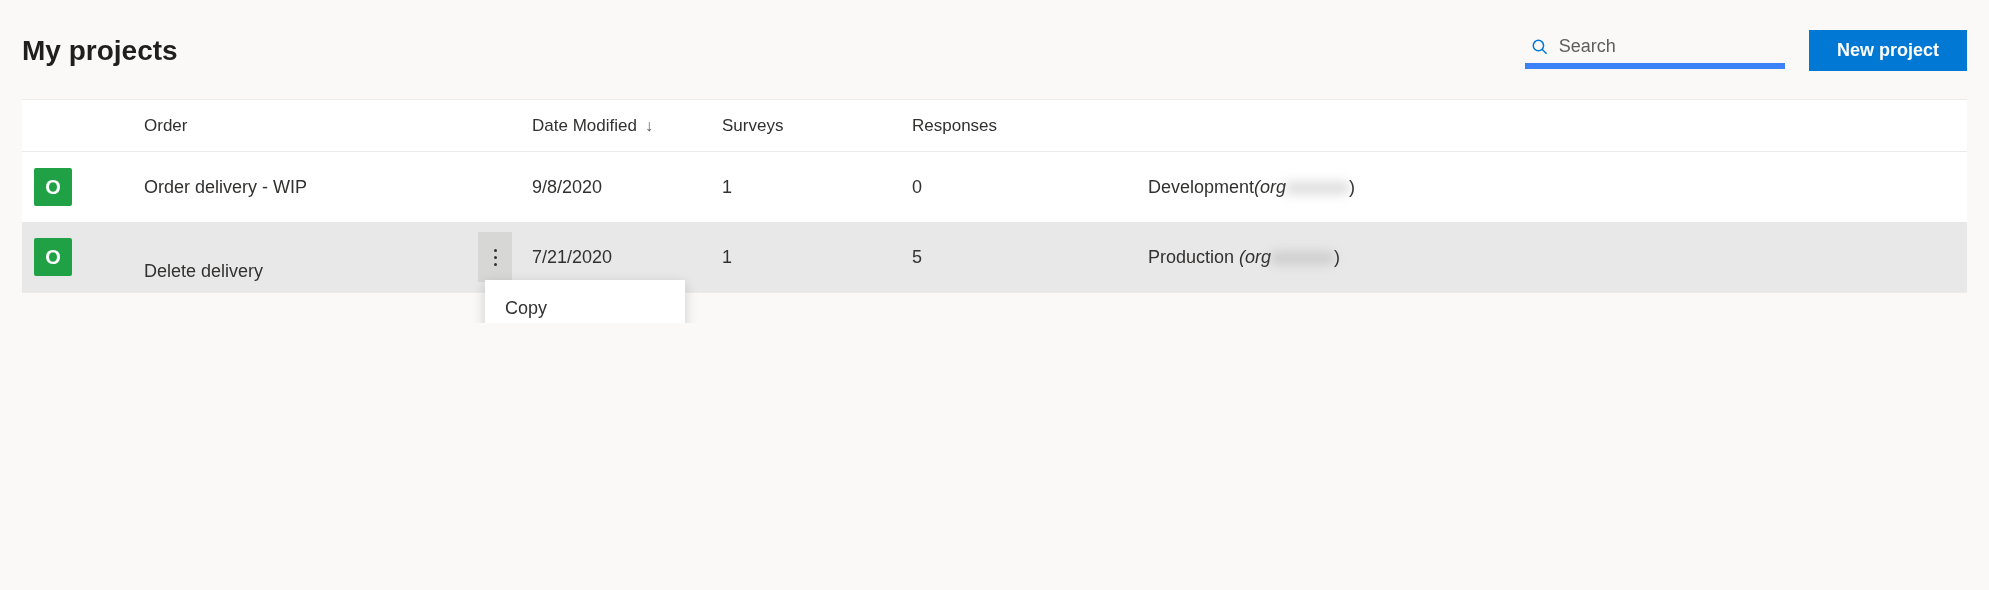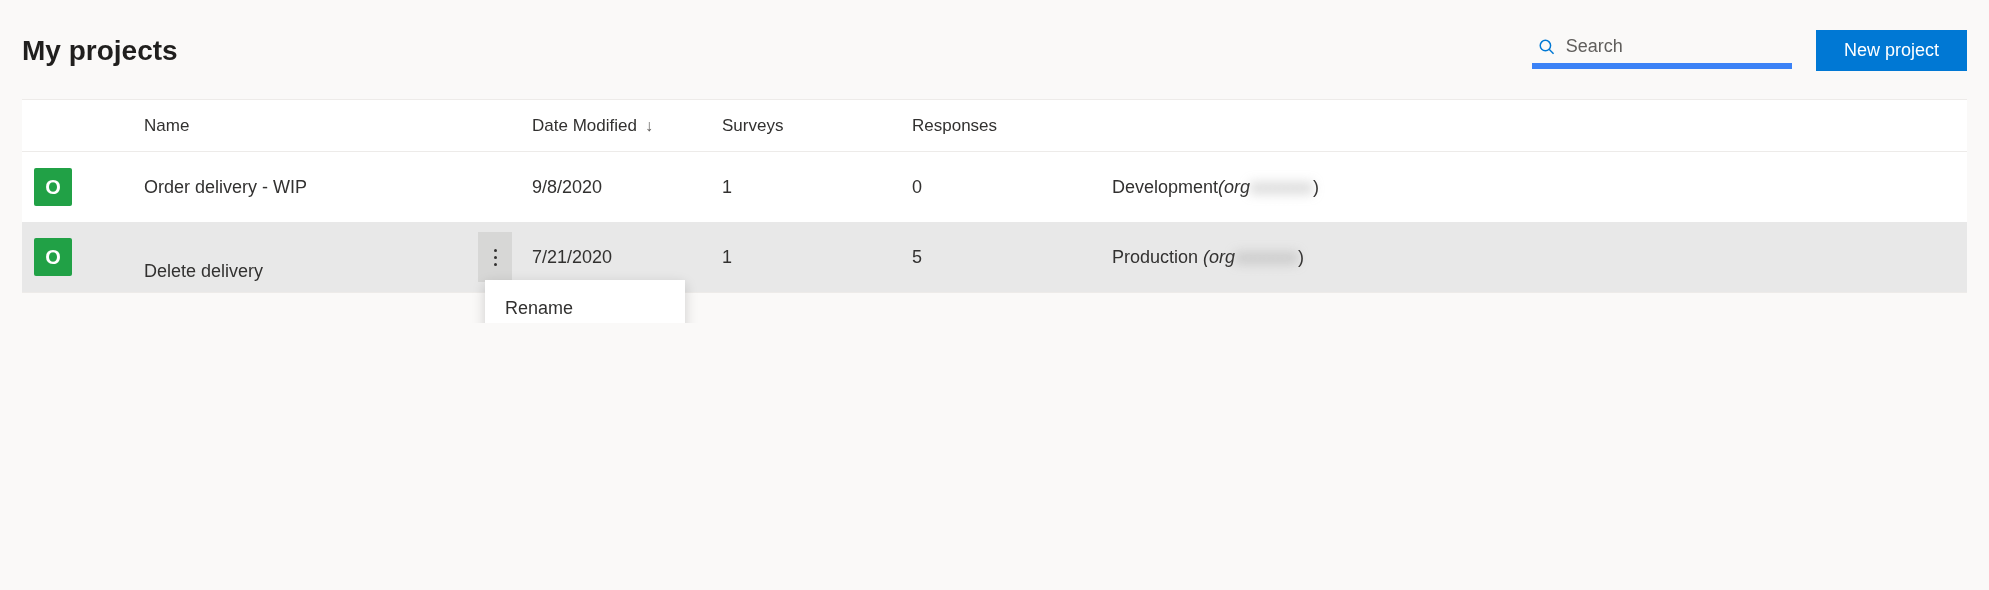--- a/index.html
+++ b/index.html
@@ -54,21 +54,21 @@
       width: 100%;
     }
     .search-input::placeholder {
       color: #605e5c;
     }
     .new-project-btn {
       background: #0078d4;
       color: #fff;
       border: none;
       font-size: 18px;
-      font-weight: 400;
+      font-weight: 700;
       padding: 10px 28px;
       cursor: pointer;
     }
     .table {
       background: #fff;
       border-top: 1px solid #edebe9;
       border-bottom: 1px solid #edebe9;
       position: relative;
     }
     .thead, .trow {
@@ -121,20 +121,21 @@
       display: flex;
       align-items: flex-end;
       justify-content: space-between;
       padding-right: 20px;
     }
     .env-cell {
       color: #323130;
     }
     .env-label {
       color: #323130;
+      margin-left: 36px;
     }
     .env-org {
       color: #323130;
       font-style: italic;
     }
     .blur {
       filter: blur(6px);
       color: #888;
     }
     .more-btn {
@@ -192,21 +193,21 @@
         <line x1="15" y1="15" x2="21" y2="21"></line>
       </svg>
       <input class="search-input" type="text" placeholder="Search" style="">
     </div>
     <button class="new-project-btn">New project</button>
   </div>
 
   <div class="table">
     <div class="thead">
       <div class="th"></div>
-      <div class="th">Name</div>
+      <div class="th">Order</div>
       <div class="th">
         <span>Date Modified</span>
         <span class="sort-arrow">↓</span>
       </div>
       <div class="th">Surveys</div>
       <div class="th">Responses</div>
     </div>
 
     <div class="trow">
       <div class="icon-cell">
@@ -239,20 +240,19 @@
       </div>
       <div>7/21/2020</div>
       <div>1</div>
       <div>5</div>
       <div class="env-cell">
         <span class="env-label">Production</span><span class="env-org"> (org</span><span class="blur">xxxxxxx</span><span>)</span>
       </div>
     </div>
 
     <div class="context-menu">
-      <div class="menu-item">Rename</div>
       <div class="menu-item">Copy</div>
       <div class="menu-item">Share</div>
       <div class="menu-item highlighted">Update</div>
       <div class="menu-item">Delete</div>
     </div>
   </div>
 </div>
 
 </body></html>

